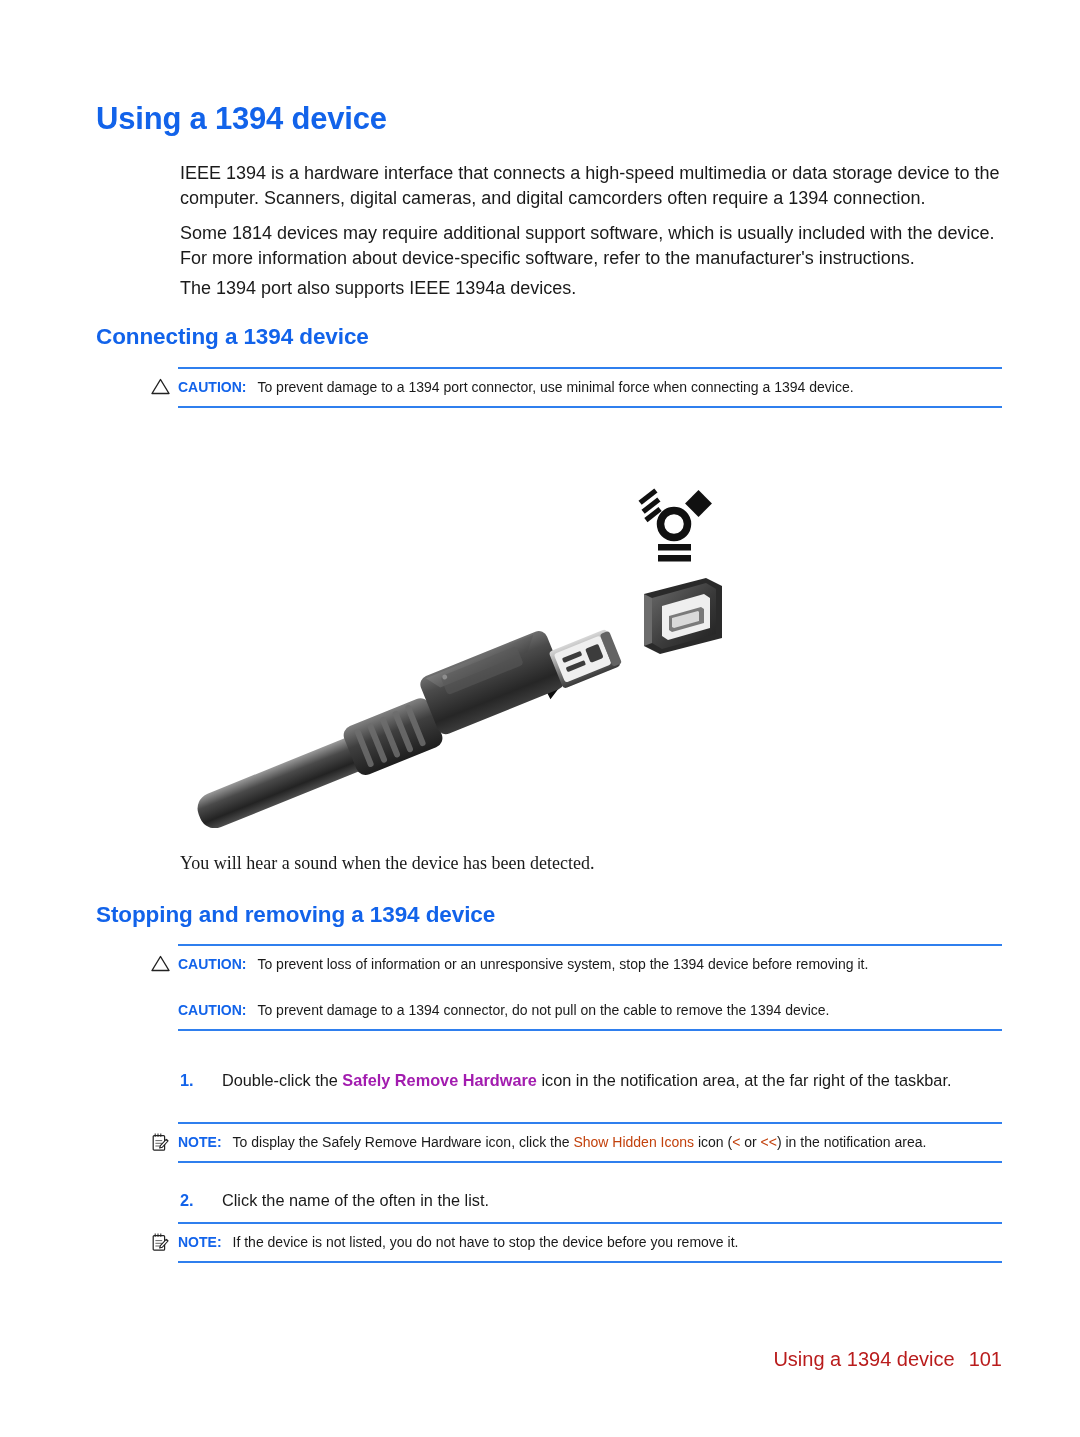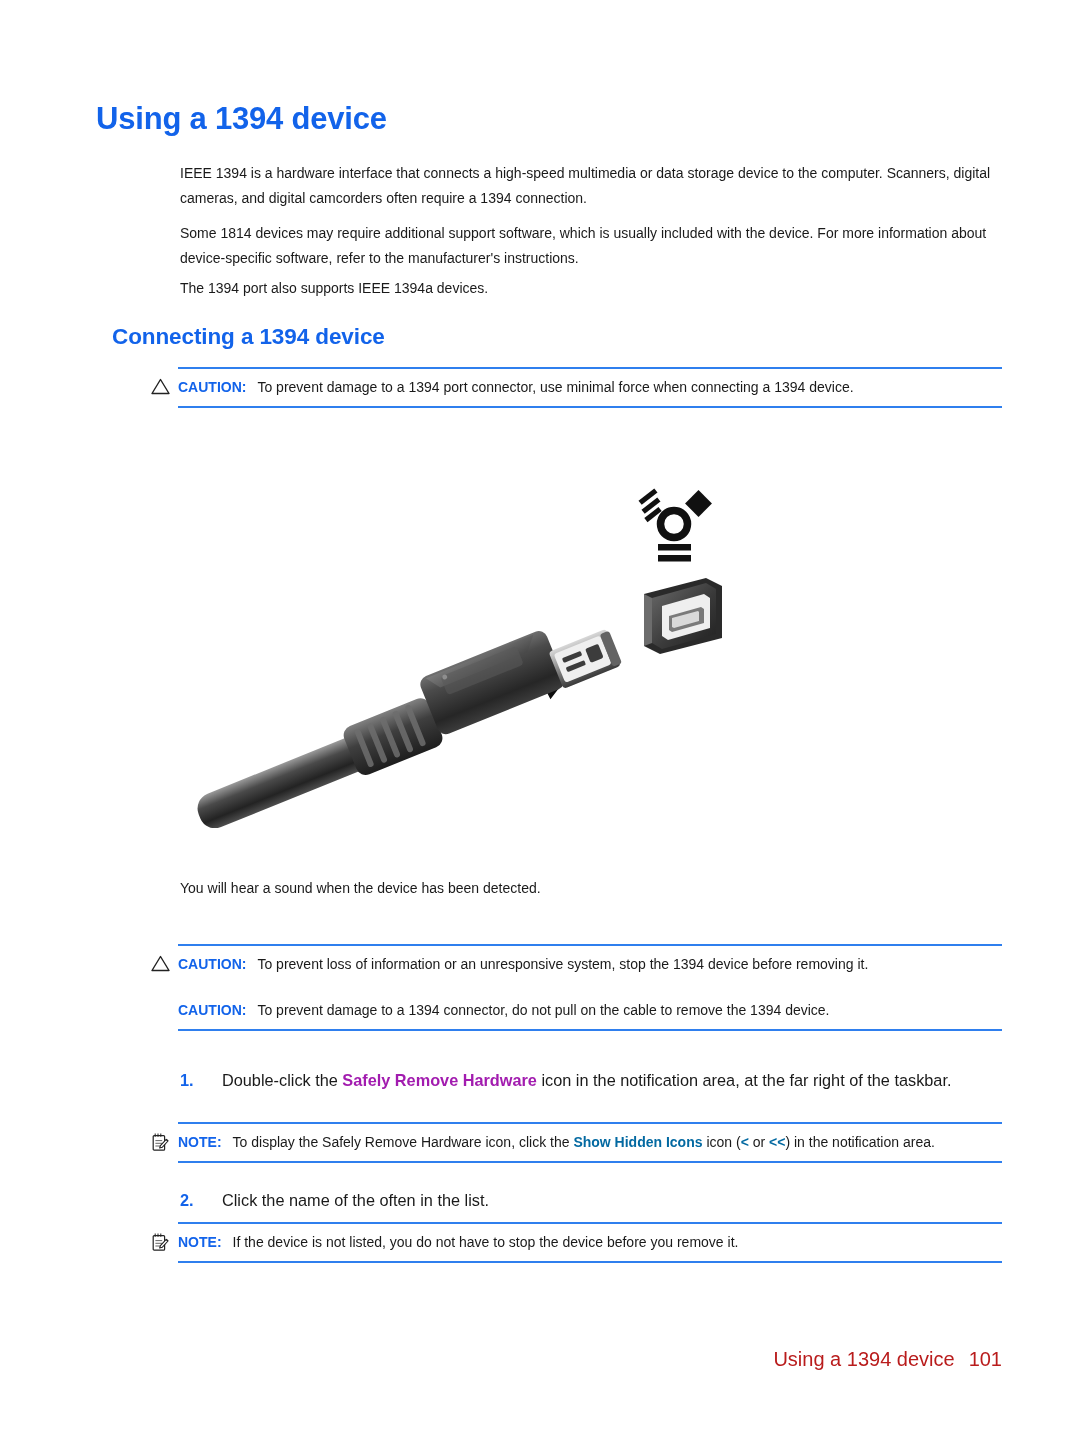--- a/index.html
+++ b/index.html
@@ -36,37 +36,37 @@
   }
   .h2 {
     position: absolute;
     left: 96px;
     font-size: 22.5px;
     font-weight: bold;
     color: #1263EA;
     letter-spacing: -0.1px;
     white-space: nowrap;
   }
-  #h2-connecting { top: 324px; margin-left: 16px; }
+  #h2-connecting { top: 324px; }
   #h2-stopping   { top: 902px; }
 
   
   .para {
     position: absolute;
     left: 180px;
     width: 822px;
-    font-size: 14px;
+    font-size: 18px;
     line-height: 25px;
     color: #1a1a1a;
     text-align: left;
   }
   #p1 { top: 161px; }
   #p2 { top: 221px; }
   #p3 { top: 276px; }
-  #p-sound { top: 876px; width: 700px; }
+  #p-sound { top: 851px; width: 700px; font-family: Liberation Serif, serif; }
 
   
   .admon {
     position: absolute;
     left: 178px;
     width: 824px;
     border-top: 2px solid #2F7FEE;
     border-bottom: 2px solid #2F7FEE;
     box-sizing: border-box;
     padding: 6px 0 7px 0;
@@ -83,21 +83,21 @@
     line-height: 24px;
     color: #1a1a1a;
   }
   .admon-block + .admon-block { margin-top: 22px; }
   .admon-label {
     color: #1263EA;
     font-weight: bold;
     margin-right: 11px;
   }
   .admon-body { color: #1a1a1a; }
-  .admon-body b { font-weight: bold; color: #0369a1; }
+  .admon-body b { font-weight: normal; color: #c2410c; }
 
   #caution-connect { top: 367px; }
   #caution-stop    { top: 944px; }
   #note-hidden     { top: 1122px; }
   #note-notlisted  { top: 1222px; }
 
   
   .admon-block.no-icon { padding-left: 0; }
 
   
@@ -319,20 +319,21 @@
           </g>
 
           <rect x="410" y="163" width="10" height="35" rx="3" fill="#636363"></rect>
         </g>
       </g>
     </svg>
   </div>
 
   <div class="para" id="p-sound">You will hear a sound when the device has been detected.</div>
 
+  <div class="h2" id="h2-stopping">Stopping and removing a 1394 device</div>
 
   <div class="admon" id="caution-stop">
     <span class="icon-slot">
       <svg class="tri-outline" viewBox="0 0 19 17" aria-hidden="true">
         <polygon points="9.5,1.5 18,15.5 1,15.5" fill="none" stroke="#222222" stroke-width="1.4" stroke-linejoin="round"></polygon>
       </svg>
     </span>
     <div class="admon-block">
       <span class="admon-label">CAUTION:</span><span class="admon-body">To prevent loss of information or an unresponsive system, stop the 1394 device before removing it.</span>
     </div>

